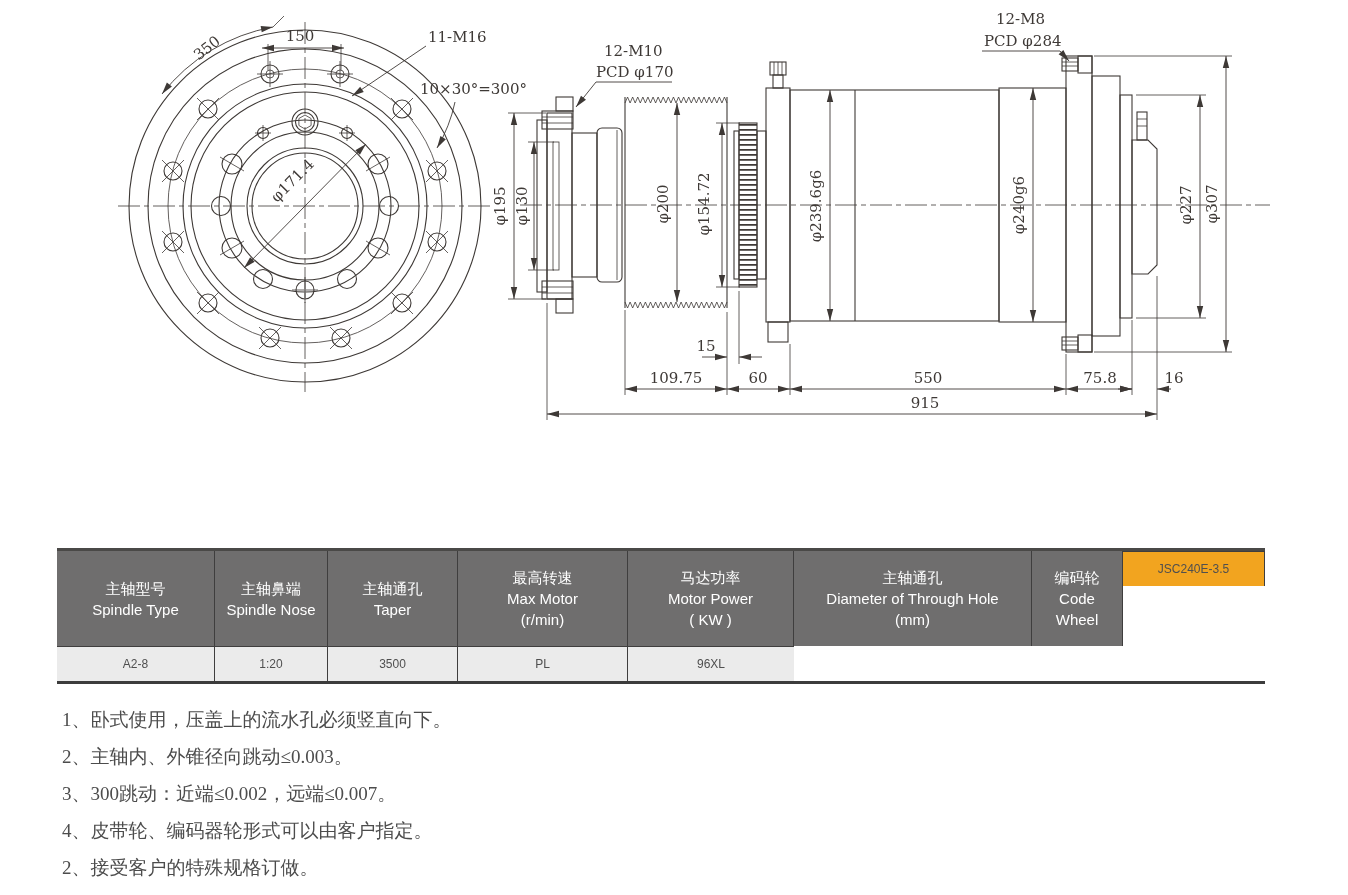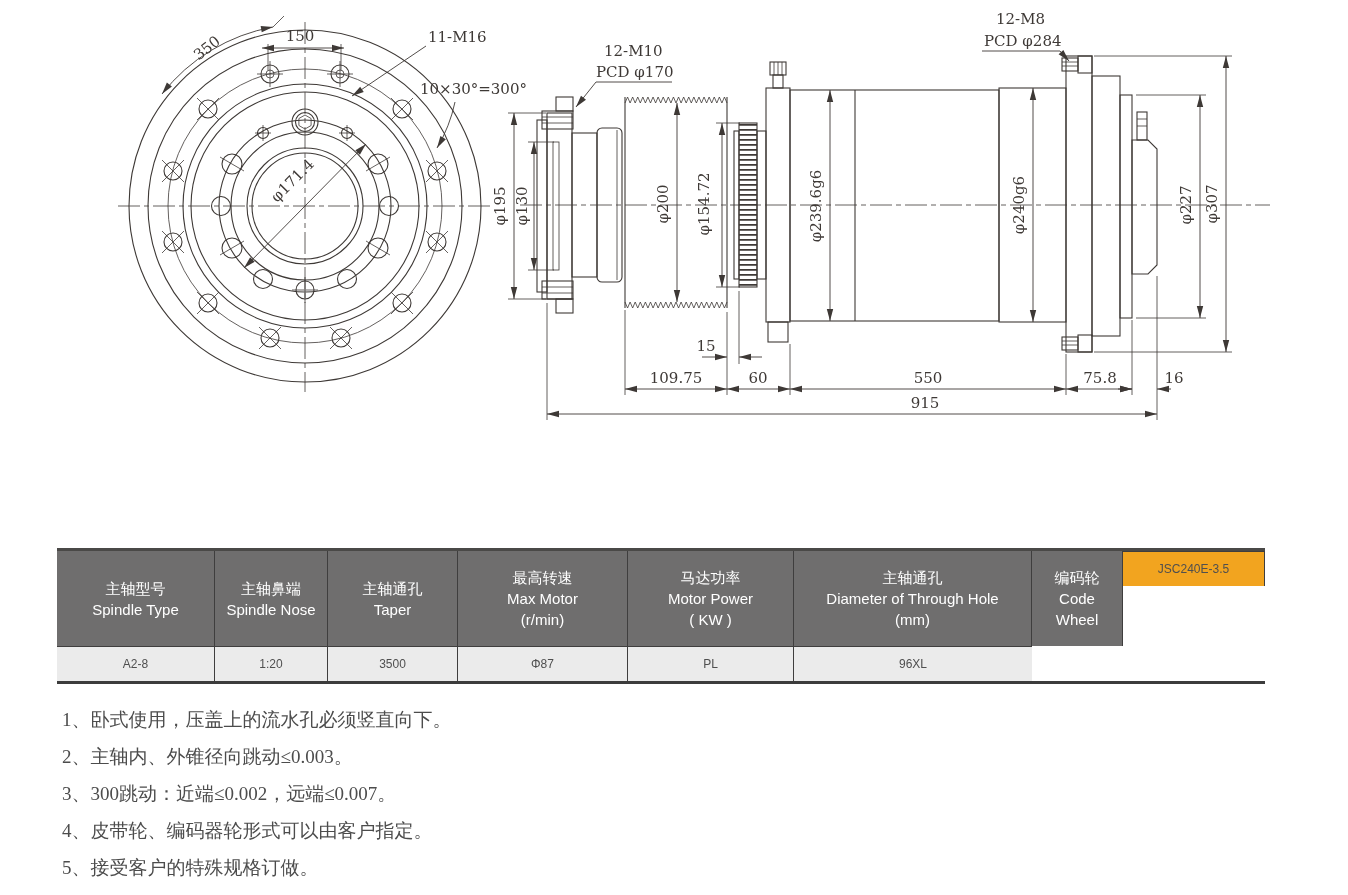--- a/index.html
+++ b/index.html
@@ -327,27 +327,26 @@
   </div>
   <div class="hcell">
     <span>编码轮</span>
     <span>Code Wheel</span>
   </div>
 
   <div class="rcell model">JSC240E-3.5</div>
   <div class="rcell">A2-8</div>
   <div class="rcell">1:20</div>
   <div class="rcell">3500</div>
-  <div class="rcell">Φ87</div>
   <div class="rcell">PL</div>
   <div class="rcell">96XL</div>
 </div>
 
 
 <div class="notes">
   <div>1、卧式使用，压盖上的流水孔必须竖直向下。</div>
   <div>2、主轴内、外锥径向跳动≤0.003。</div>
   <div>3、300跳动：近端≤0.002，远端≤0.007。</div>
   <div>4、皮带轮、编码器轮形式可以由客户指定。</div>
-  <div>5、接受客户的特殊规格订做。</div>
+  <div>2、接受客户的特殊规格订做。</div>
 </div>
 
 </div>
 
 </body></html>

